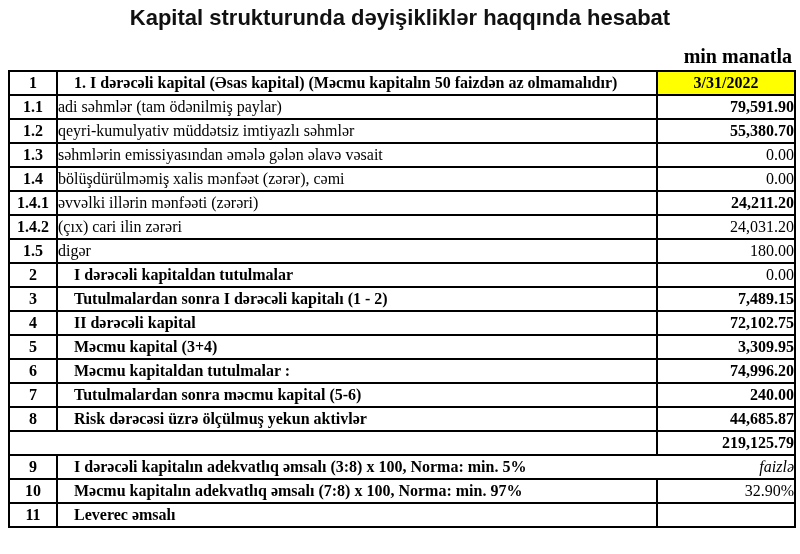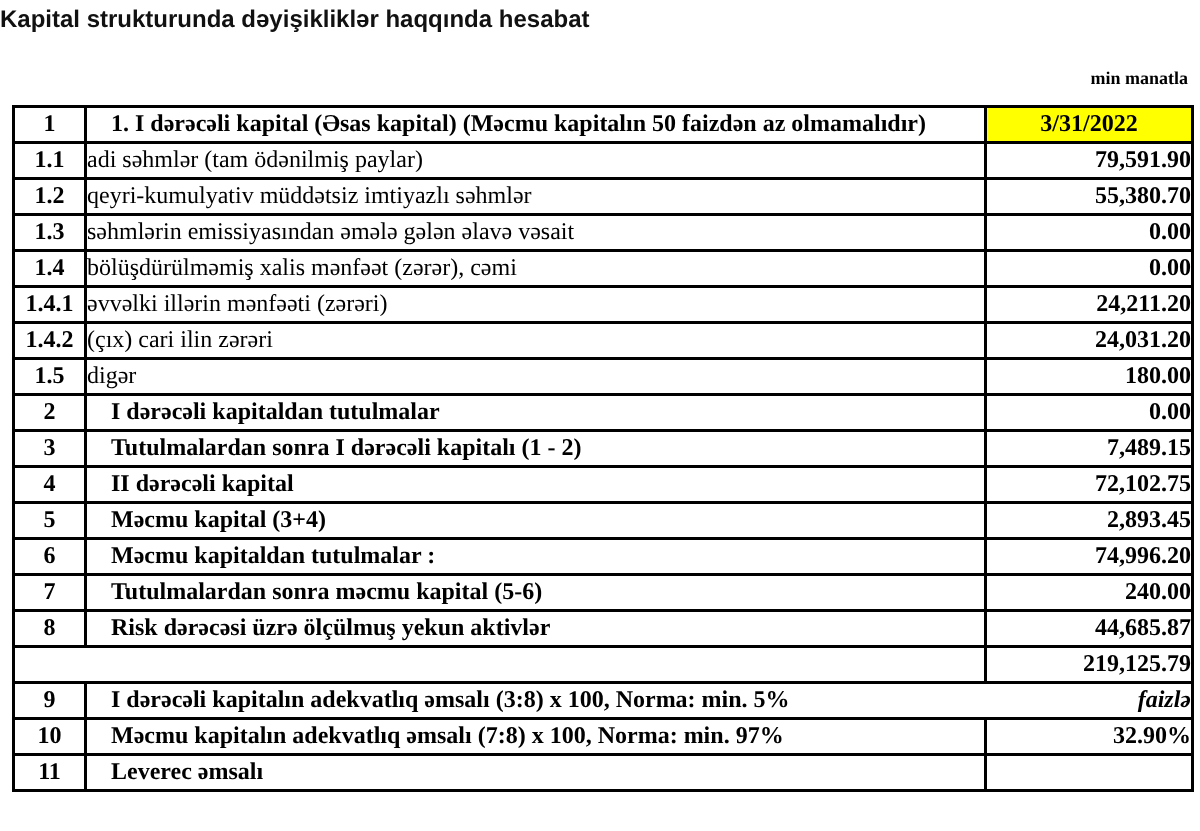--- a/index.html
+++ b/index.html
@@ -6,31 +6,31 @@
     margin: 0; padding: 0;
     width: 800px; height: 554px;
     background: #ffffff;
     font-family: "Liberation Serif", serif;
     overflow: hidden;
     position: relative;
   }
   .title {
     position: absolute;
     top: 5px; left: 0; width: 100%;
-    text-align: left;
+    text-align: center;
     font-family: "Liberation Sans", sans-serif;
     font-weight: bold;
-    font-size: 16px;
+    font-size: 22px;
     color: #111;
   }
   .unit-label {
     position: absolute;
     top: 45px; right: 8px;
     font-weight: bold;
-    font-size: 12px;
+    font-size: 20px;
     color: #000;
   }
   table.report {
     position: absolute;
     top: 70px; left: 8px;
     width: 786px;
     border-collapse: collapse;
     table-layout: fixed;
   }
   table.report td {
@@ -39,21 +39,21 @@
     height: 22px;
     padding: 0;
     line-height: 1.05;
     vertical-align: middle;
     overflow: hidden;
     white-space: nowrap;
     color: #000;
   }
   td.num   { text-align: center; font-weight: bold; }
   td.label { padding-left: 4px; }
-  td.value { text-align: right; padding-right: 5px; font-weight: bold; }
+  td.value { text-align: right; padding-right: 5px; }
   tr.label-bold  td.label { font-weight: bold; padding-left: 16px; }
   tr.value-bold  td.value { font-weight: bold; margin-left: 27px; }
   tr.value-italic td.value { font-style: italic; }
   tr.highlight td.value {
     text-align: center;
     font-weight: bold;
   }
   tr.no-divider td.label { border-right: none; }
   tr.no-divider td.value { border-left: none; }
 </style>
@@ -121,21 +121,21 @@
         <td class="value">7,489.15</td>
       </tr>
       <tr class="label-bold value-bold">
         <td class="num">4</td>
         <td class="label">II dərəcəli  kapital</td>
         <td class="value">72,102.75</td>
       </tr>
       <tr class="label-bold value-bold">
         <td class="num">5</td>
         <td class="label">Məcmu kapital (3+4)</td>
-        <td class="value">2,893.45</td>
+        <td class="value">3,309.95</td>
       </tr>
       <tr class="label-bold value-bold">
         <td class="num">6</td>
         <td class="label">Məcmu kapitaldan tutulmalar :</td>
         <td class="value">74,996.20</td>
       </tr>
       <tr class="label-bold value-bold">
         <td class="num">7</td>
         <td class="label">Tutulmalardan sonra məcmu kapital (5-6)</td>
         <td class="value">240.00</td>

